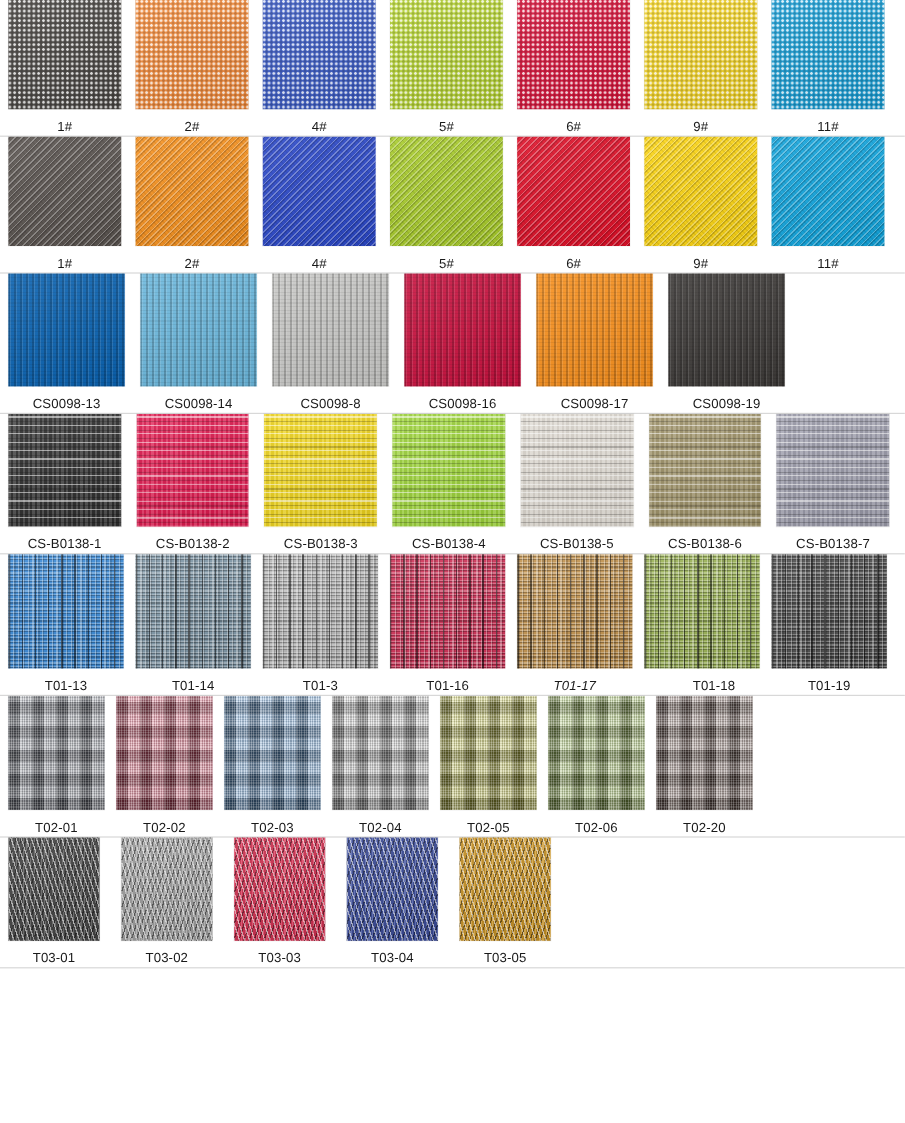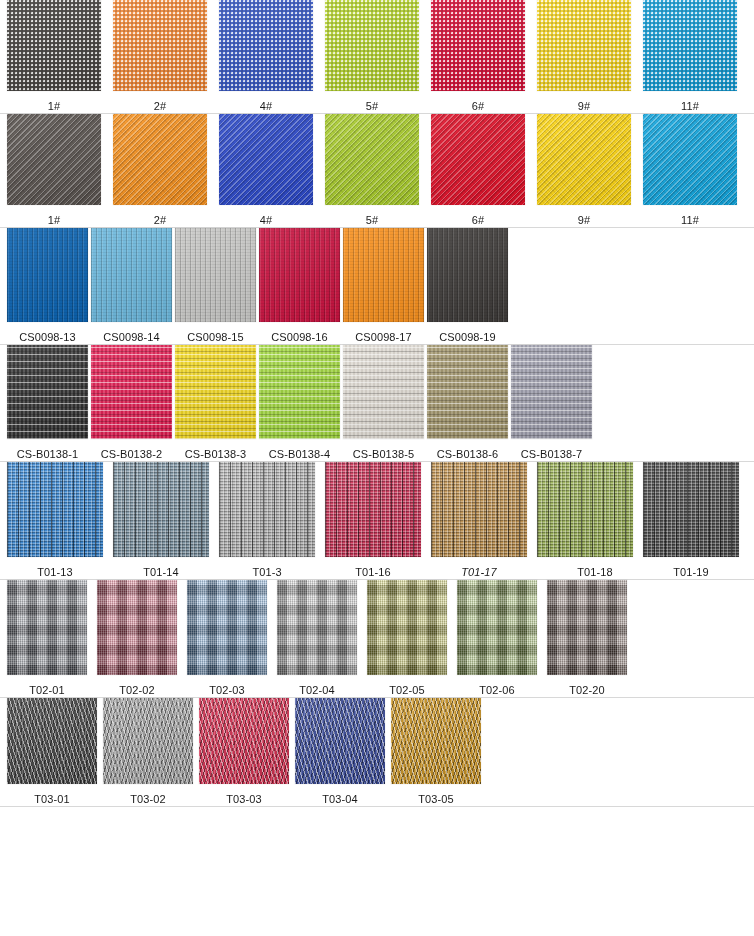--- a/index.html
+++ b/index.html
@@ -31,24 +31,24 @@
     align-items: flex-start;
     padding-left: 7px;
   }
   .cell {
     display: flex;
     flex-direction: column;
     align-items: center;
     width: 94px;
     margin-right: 12px;
   }
-  .cell.wide { width: 81px; margin-right: 3px; }
+  .cell.wide { width: 97px; margin-right: 13px; }
   .cell.t01 { width: 96px; margin-right: 10px; }
   .cell.t02 { width: 80px; margin-right: 10px; }
-  .cell.t03 { width: 90px; margin-right: 6px; }
+  .cell.t03 { width: 76px; margin-right: 18px; }
 
   .swatch {
     width: 100%;
     height: 91px;
     position: relative;
     overflow: hidden;
     background-repeat: repeat;
     box-shadow: 0 0 0 0.5px rgba(0,0,0,0.06);
   }
   .swatch.tall { height: 94px; }
@@ -267,21 +267,21 @@
         <div class="cell wide">
           <div class="swatch tall tex-warp" style="background-color: rgb(108, 184, 221);">
             <span class="shade"></span>
           </div>
           <div class="label" style="color: rgb(26, 26, 26);">CS0098-14</div>
         </div>
         <div class="cell wide">
           <div class="swatch tall tex-warp" style="background-color: rgb(200, 200, 198);">
             <span class="shade"></span>
           </div>
-          <div class="label" style="color: rgb(26, 26, 26);">CS0098-15</div>
+          <div class="label" style="color: rgb(26, 26, 26);">CS0098-8</div>
         </div>
         <div class="cell wide">
           <div class="swatch tall tex-warp" style="background-color: rgb(200, 18, 63);">
             <span class="shade"></span>
           </div>
           <div class="label" style="color: rgb(26, 26, 26);">CS0098-16</div>
         </div>
         <div class="cell wide">
           <div class="swatch tall tex-warp" style="background-color: rgb(247, 144, 30);">
             <span class="shade"></span>

